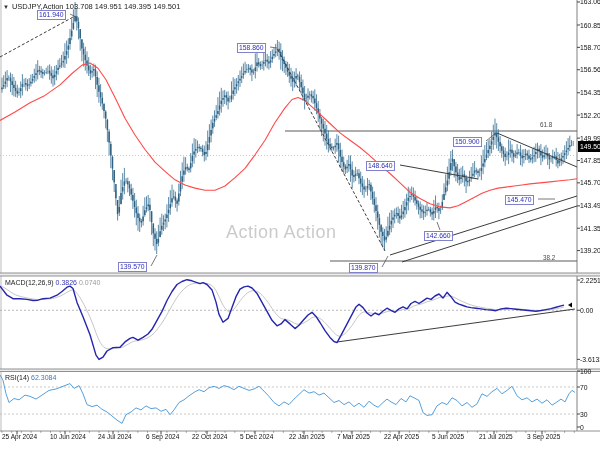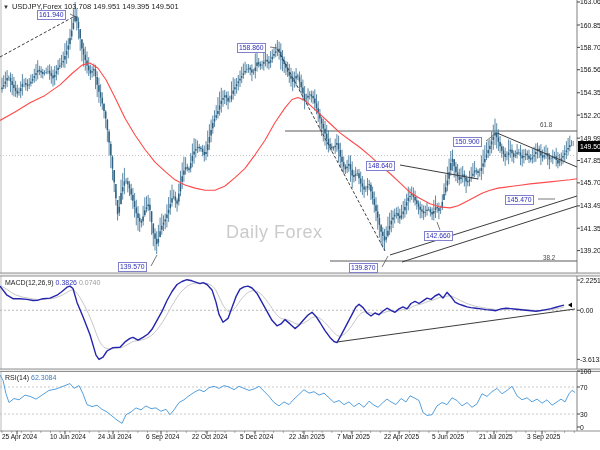--- a/index.html
+++ b/index.html
@@ -20,21 +20,21 @@
   .dates span{position:absolute;top:3px;font-size:6.5px;color:#111;white-space:nowrap;}
   .co{position:absolute;z-index:5;font-size:6.8px;line-height:8px;color:#2d2db8;
       border:1px solid #8080cc;background:rgba(255,255,255,0.9);padding:0 1px;cursor:pointer;}
   .fibL{position:absolute;z-index:5;font-size:6.3px;color:#4a4a4a;}
 </style>
 </head>
 <body>
 
 <div class="win">
 
-  <div class="wm">Daily Forex</div>
+  <div class="wm">Action Action</div>
 
   <svg id="cv" width="600" height="450" viewBox="0 0 600 450">
       <line x1="577" y1="0" x2="577" y2="431" stroke="#808080" stroke-width="1"></line>
       <line x1="1" y1="0" x2="1" y2="431" stroke="#bbbbbb" stroke-width="1"></line>
       <rect x="0" y="273" width="600" height="3" fill="#ececec"></rect>
       <line x1="0" y1="273" x2="600" y2="273" stroke="#909090" stroke-width="1"></line>
       <line x1="0" y1="276" x2="600" y2="276" stroke="#909090" stroke-width="1"></line>
       <rect x="0" y="369" width="600" height="2.5" fill="#ececec"></rect>
       <line x1="0" y1="369" x2="600" y2="369" stroke="#909090" stroke-width="1"></line>
       <line x1="0" y1="371.5" x2="600" y2="371.5" stroke="#909090" stroke-width="1"></line>
@@ -827,21 +827,21 @@
       <line x1="516.0999999999996" y1="431" x2="516.0999999999996" y2="432.8" stroke="#777" stroke-width="0.7"></line>
       <line x1="525.7999999999996" y1="431" x2="525.7999999999996" y2="432.8" stroke="#777" stroke-width="0.7"></line>
       <line x1="535.4999999999997" y1="431" x2="535.4999999999997" y2="432.8" stroke="#777" stroke-width="0.7"></line>
       <line x1="545.1999999999997" y1="431" x2="545.1999999999997" y2="432.8" stroke="#777" stroke-width="0.7"></line>
       <line x1="554.8999999999997" y1="431" x2="554.8999999999997" y2="432.8" stroke="#777" stroke-width="0.7"></line>
       <line x1="564.5999999999998" y1="431" x2="564.5999999999998" y2="432.8" stroke="#777" stroke-width="0.7"></line>
       <line x1="574.2999999999998" y1="431" x2="574.2999999999998" y2="432.8" stroke="#777" stroke-width="0.7"></line>
     </svg>
 
   <div class="titlebar">
-    <span class="tri">▼</span><span>USDJPY,Forex</span>
+    <span class="tri">▼</span><span>USDJPY,Action</span>
     <span>103.708 149.951 149.395 149.501</span>
   </div>
 
   <div class="ind-label" style="top:279px">
     <span>MACD(12,26,9)</span>
     <span class="v1">0.3826</span>
     <span class="v2">0.0740</span>
   </div>
 
   <div class="ind-label" style="top:374px">

